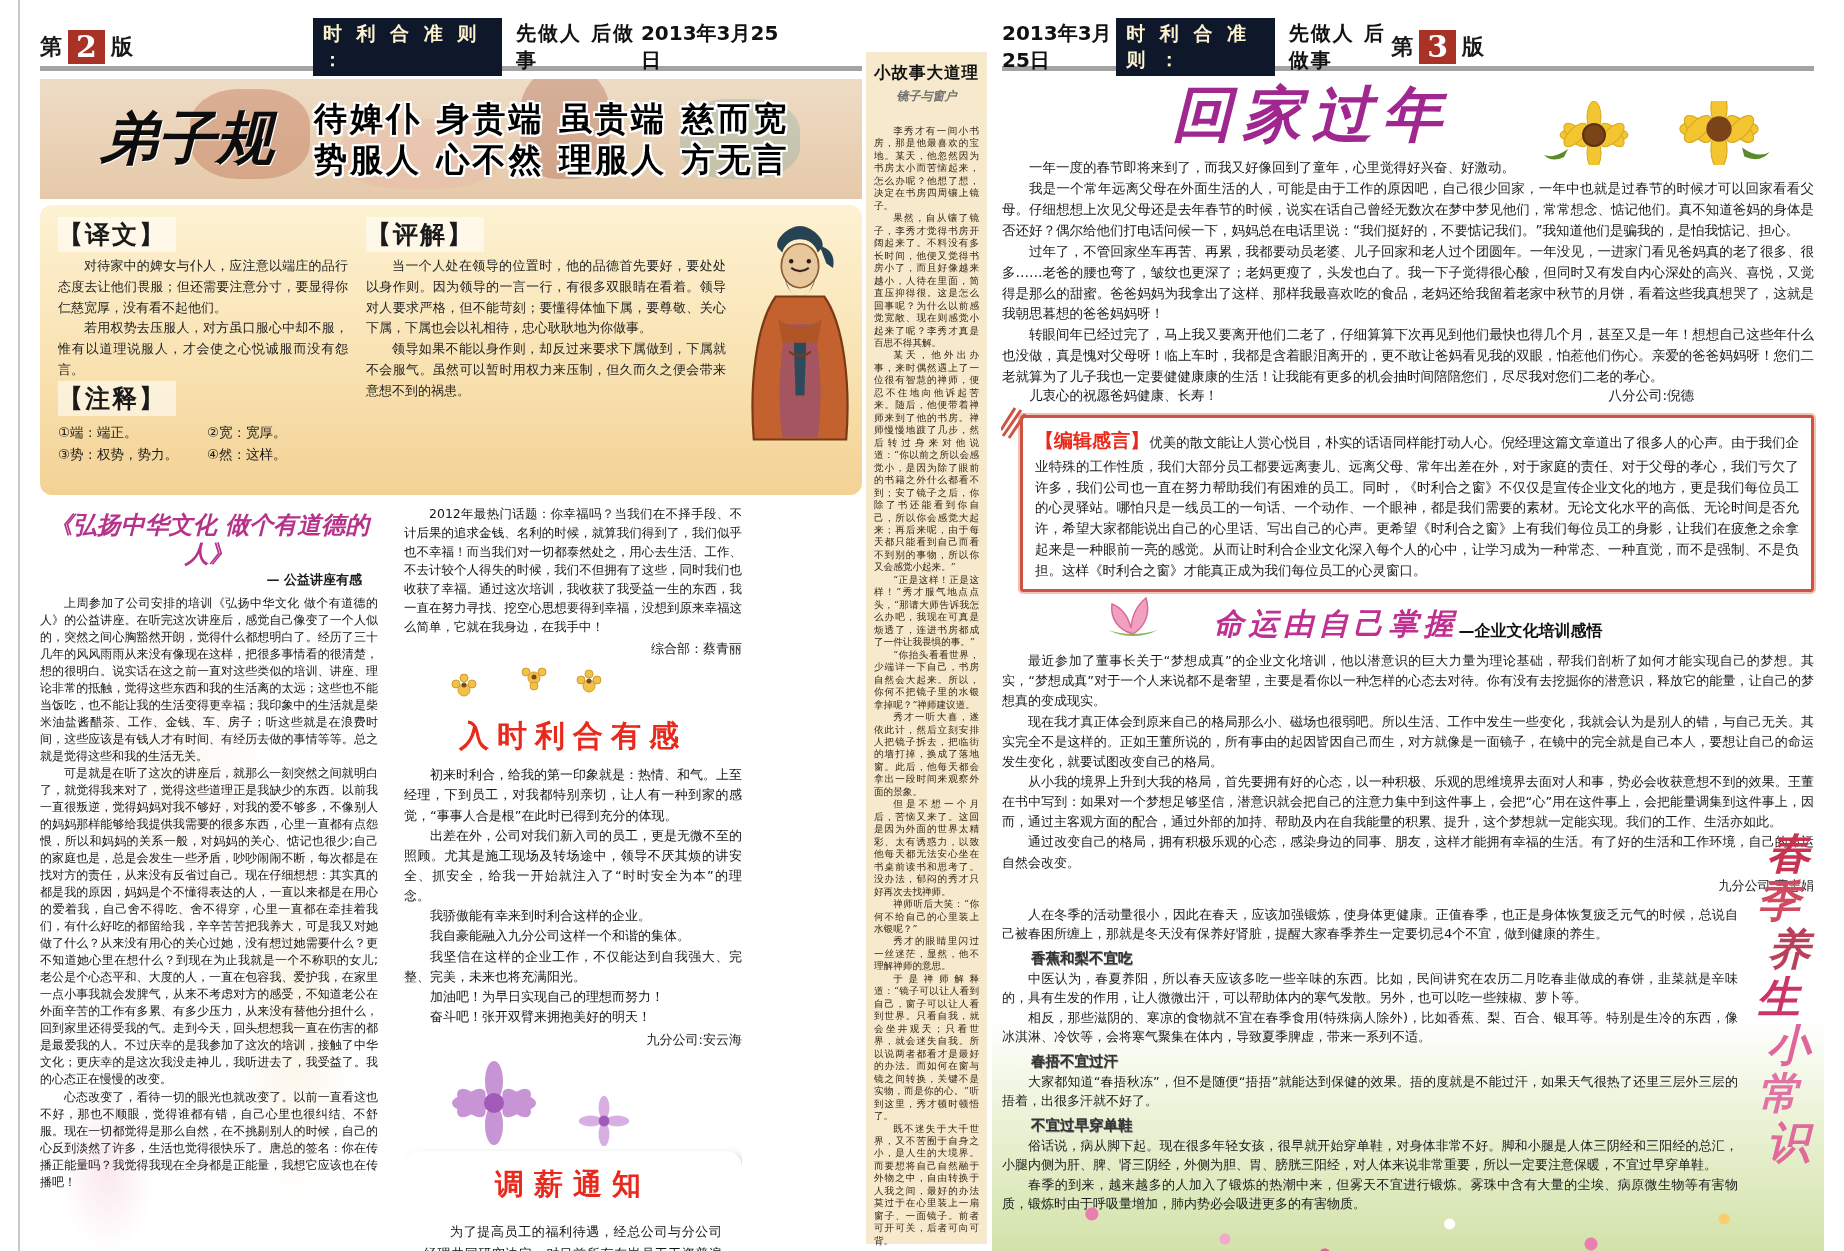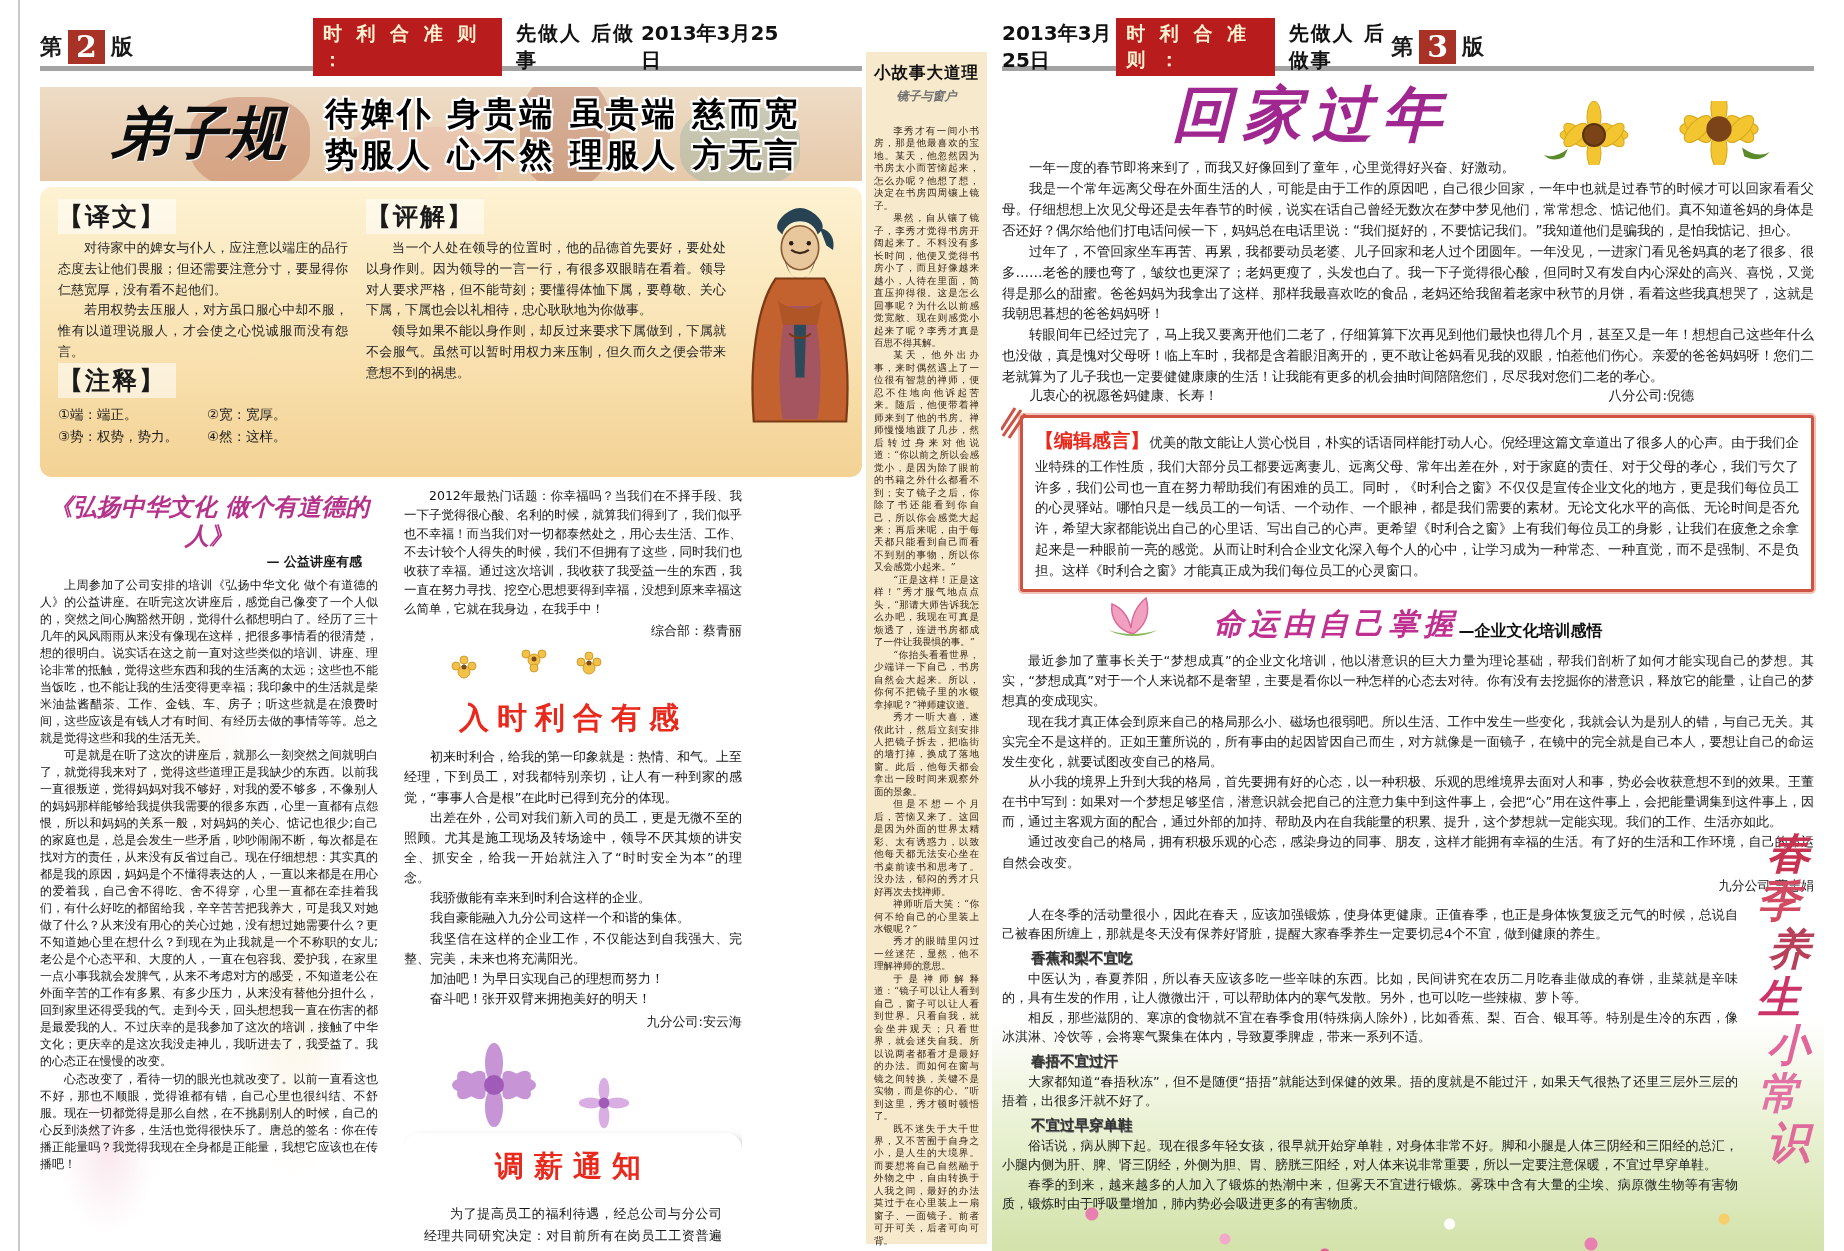--- a/index.html
+++ b/index.html
@@ -2,35 +2,35 @@
 <html><head>
 <meta charset="utf-8">
 <style>
   html,body{margin:0;padding:0;}
   body{width:1844px;height:1251px;position:relative;background:#ffffff;
        font-family:"DejaVu Sans","Liberation Sans",sans-serif;color:#1a1a1a;overflow:hidden;}
   .scan-line{position:absolute;left:18px;top:0;width:2px;height:1251px;background:#c9c9c9;}
 
   
   .hdr-row{display:flex;align-items:center;height:34px;}
-  .red-chip{background:#b91c1c;color:#fdf3d0;font-weight:bold;font-size:19px;letter-spacing:4px;padding:3px 10px;}
+  .red-chip{background:#0f172a;color:#fdf3d0;font-weight:bold;font-size:19px;letter-spacing:4px;padding:3px 10px;}
   .slogan-txt{font-weight:bold;font-size:20px;color:#111;margin-left:14px;letter-spacing:2px;}
   .date-txt{font-weight:bold;font-size:20px;color:#111;}
   .pagenum{display:flex;align-items:center;font-size:22px;font-weight:bold;}
   .pagenum .num{background:#a93226;color:#fff;font-family:"DejaVu Serif",serif;font-size:30px;
                 padding:0 8px;margin:0 6px;line-height:34px;}
   .gray-rule{height:5px;background:#a3a3a3;margin-top:2px;}
   p{margin:0;}
   .para{font-size:12px;line-height:1.42;text-align:justify;text-indent:2em;color:#151515;}
   .byline{text-align:right;font-size:13px;margin:4px 0 2px;}
 
   
   .page-left{position:absolute;left:40px;top:30px;width:822px;}
-  .banner{position:relative;height:94px;margin-top:16px;overflow:hidden;
-          background:linear-gradient(180deg,#eedcc6,#e6c9a9);padding-left:11px;}
+  .banner{position:relative;height:120px;margin-top:8px;overflow:hidden;
+          background:linear-gradient(180deg,#eedcc6,#e6c9a9);}
   .blob{position:absolute;border-radius:40%;}
   .b1{left:150px;top:10px;width:120px;height:90px;background:rgba(182,95,63,.35);}
   .b2{left:480px;top:-10px;width:90px;height:110px;background:rgba(150,60,40,.28);}
   .b3{left:640px;top:20px;width:120px;height:80px;background:rgba(120,170,160,.30);}
   .b4{left:300px;top:40px;width:160px;height:70px;background:rgba(233,183,168,.45);}
   .banner-inner{position:relative;display:flex;align-items:center;height:100%;}
   .dzg-title{font-family:"DejaVu Serif",serif;font-style:italic;font-weight:bold;
              font-size:58px;color:#0d0d0d;margin:0 40px 0 60px;white-space:nowrap;
              text-shadow:1px 1px 0 #fff;}
   .dzg-quote{font-weight:bold;font-size:33px;line-height:1.25;color:#000;letter-spacing:3px;white-space:nowrap;
@@ -188,21 +188,21 @@
 
     <div class="art-col art-col-l">
       <div class="hy-title">《弘扬中华文化 做个有道德的人》</div>
       <div class="hy-byline">— 公益讲座有感</div>
       <p class="para">上周参加了公司安排的培训《弘扬中华文化 做个有道德的人》的公益讲座。在听完这次讲座后，感觉自己像变了一个人似的，突然之间心胸豁然开朗，觉得什么都想明白了。经历了三十几年的风风雨雨从来没有像现在这样，把很多事情看的很清楚，想的很明白。说实话在这之前一直对这些类似的培训、讲座、理论非常的抵触，觉得这些东西和我的生活离的太远；这些也不能当饭吃，也不能让我的生活变得更幸福；我印象中的生活就是柴米油盐酱醋茶、工作、金钱、车、房子；听这些就是在浪费时间，这些应该是有钱人才有时间、有经历去做的事情等等。总之就是觉得这些和我的生活无关。</p>
       <p class="para">可是就是在听了这次的讲座后，就那么一刻突然之间就明白了，就觉得我来对了，觉得这些道理正是我缺少的东西。以前我一直很叛逆，觉得妈妈对我不够好，对我的爱不够多，不像别人的妈妈那样能够给我提供我需要的很多东西，心里一直都有点怨恨，所以和妈妈的关系一般，对妈妈的关心、惦记也很少;自己的家庭也是，总是会发生一些矛盾，吵吵闹闹不断，每次都是在找对方的责任，从来没有反省过自己。现在仔细想想：其实真的都是我的原因，妈妈是个不懂得表达的人，一直以来都是在用心的爱着我，自己舍不得吃、舍不得穿，心里一直都在牵挂着我们，有什么好吃的都留给我，辛辛苦苦把我养大，可是我又对她做了什么？从来没有用心的关心过她，没有想过她需要什么？更不知道她心里在想什么？到现在为止我就是一个不称职的女儿;老公是个心态平和、大度的人，一直在包容我、爱护我，在家里一点小事我就会发脾气，从来不考虑对方的感受，不知道老公在外面辛苦的工作有多累、有多少压力，从来没有替他分担什么，回到家里还得受我的气。走到今天，回头想想我一直在伤害的都是最爱我的人。不过庆幸的是我参加了这次的培训，接触了中华文化；更庆幸的是这次我没走神儿，我听进去了，我受益了。我的心态正在慢慢的改变。</p>
       <p class="para">心态改变了，看待一切的眼光也就改变了。以前一直看这也不好，那也不顺眼，觉得谁都有错，自己心里也很纠结、不舒服。现在一切都觉得是那么自然，在不挑剔别人的时候，自己的心反到淡然了许多，生活也觉得很快乐了。唐总的签名：你在传播正能量吗？我觉得我现在全身都是正能量，我想它应该也在传播吧！</p>
     </div>
 
     <div class="art-col">
-      <p class="para" style="font-size:12.5px;line-height:1.5;">2012年最热门话题：你幸福吗？当我们在不择手段、我一下子觉得很心酸、名利的时候，就算我们得到了，我们似乎也不幸福！而当我们对一切都泰然处之，用心去生活、工作、不去计较个人得失的时候，我们不但拥有了这些，同时我们也收获了幸福。通过这次培训，我收获了我受益一生的东西，我一直在努力寻找、挖空心思想要得到幸福，没想到原来幸福这么简单，它就在我身边，在我手中！</p>
+      <p class="para" style="font-size:12.5px;line-height:1.5;">2012年最热门话题：你幸福吗？当我们在不择手段、不计后果的追求金钱、名利的时候，就算我们得到了，我们似乎也不幸福！而当我们对一切都泰然处之，用心去生活、工作、不去计较个人得失的时候，我们不但拥有了这些，同时我们也收获了幸福。通过这次培训，我收获了我受益一生的东西，我一直在努力寻找、挖空心思想要得到幸福，没想到原来幸福这么简单，它就在我身边，在我手中！</p>
       <div class="byline">综合部：蔡青丽</div>
       <div class="mini-flowers">
         <svg width="338" height="46" viewBox="0 0 338 46">
           <g fill="#f0c24a" stroke="#d59a2a" stroke-width="1">
             <circle cx="60" cy="30" r="6"></circle>
               <circle cx="52" cy="24" r="4"></circle>
               <circle cx="68" cy="24" r="4"></circle>
               <circle cx="60" cy="18" r="4"></circle>
             <circle cx="130" cy="18" r="6"></circle>
               <circle cx="122" cy="12" r="4"></circle>

